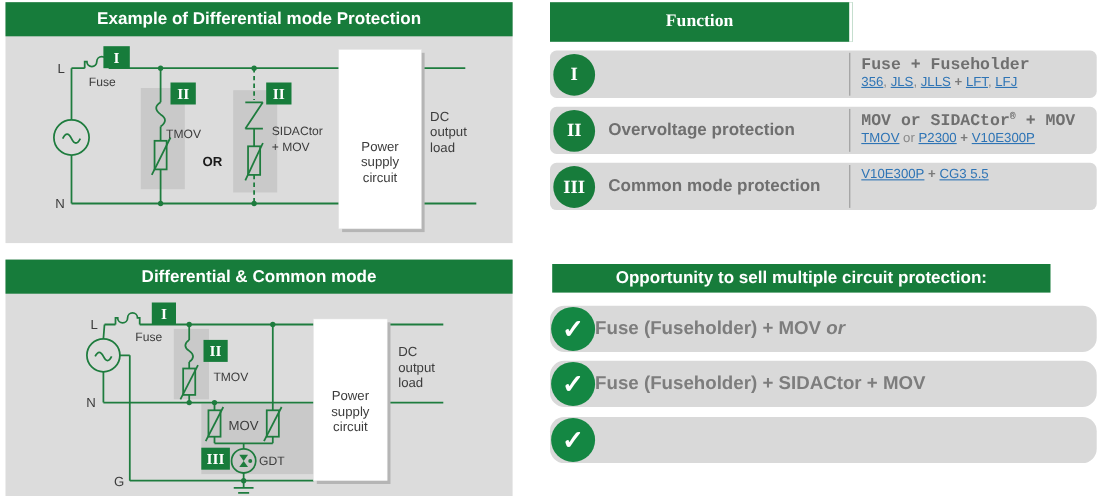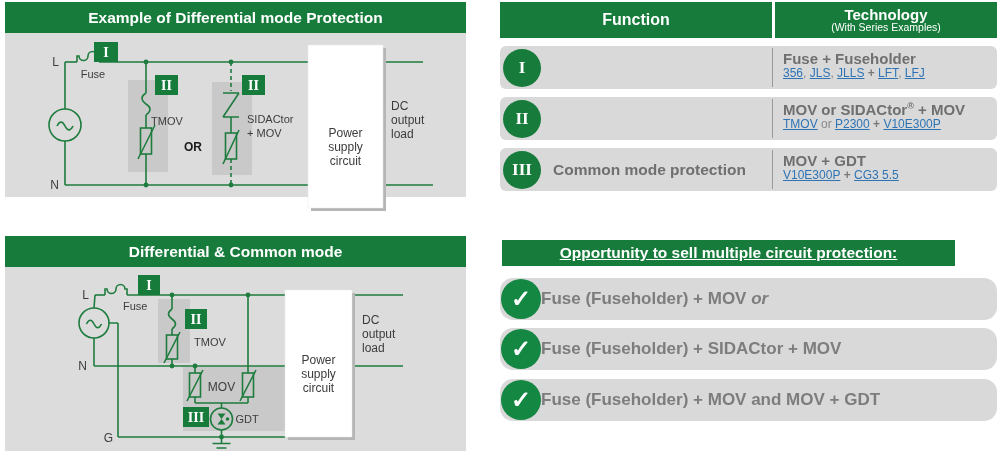--- a/index.html
+++ b/index.html
@@ -1,21 +1,21 @@
 <!DOCTYPE html>
 <html><head>
 <meta charset="utf-8">
 <style>
   html,body{margin:0;padding:0;background:#fff;}
   #stage{position:relative;width:999px;height:451px;background:#fff;
          font-family:"Liberation Sans",sans-serif;overflow:hidden;}
 
   
   .panel{position:absolute;background:#dcdcdc;}
-  #panel-diff{left:5px;top:2px;width:461px;height:195px;}
+  #panel-diff{left:5px;top:2px;width:461px;height:219px;}
   #panel-common{left:5px;top:236px;width:461px;height:266px;}
   .panel-header{height:31px;background:#177c3b;color:#fff;font-weight:bold;
                 font-size:15.5px;line-height:31px;text-align:center;}
   .panel svg{display:block;}
 
   .wire{stroke:#1e7c3e;stroke-width:1.6;fill:none;}
   .wire-dash{stroke:#1e7c3e;stroke-width:1.6;fill:none;stroke-dasharray:4 3;}
   .dot{fill:#1e7c3e;}
   .shade{fill:#c9c9c9;}
   .psu-shadow{fill:#b5b5b5;}
@@ -24,44 +24,44 @@
   .badge-txt{fill:#fff;font-family:"Liberation Serif",serif;font-weight:bold;font-size:14px;text-anchor:middle;}
   .lbl{fill:#3c3c3c;font-size:11px;}
   .lbl12{fill:#3c3c3c;font-size:12px;}
   .lbl-b{fill:#1a1a1a;font-size:12px;font-weight:bold;}
   .tri{fill:#1e7c3e;}
 
   
   #func-table{position:absolute;left:500px;top:2px;width:497px;}
   .t-head{display:flex;height:36px;}
   .t-head .th-func{width:272px;background:#177c3b;color:#fff;font-weight:bold;font-size:16px;
-                   display:flex;align-items:center;justify-content:center;border-right:3px solid #fff;}
+                   display:flex;align-items:center;justify-content:center;border-right:3px solid #fff;font-family:Liberation Serif, serif;}
   .t-head .th-tech{flex:1;background:#177c3b;color:#fff;display:flex;flex-direction:column;
                    align-items:center;justify-content:center;line-height:1.05;}
   .th-tech .t1{font-weight:bold;font-size:15px;}
   .th-tech .t2{font-size:10.5px;}
   .trow{position:relative;height:43px;margin-top:8px;background:#d9d9d9;border-radius:6px;
         display:flex;align-items:center;}
   .numeral{width:38px;height:38px;border-radius:50%;background:#177c3b;color:#fff;margin-left:3px;
            font-family:"Liberation Serif",serif;font-weight:bold;font-size:17px;
            display:flex;align-items:center;justify-content:center;flex:0 0 auto;}
   .func-lbl{margin-left:12px;font-weight:bold;font-size:15.5px;color:#6f6f6f;white-space:nowrap;}
   .tech-cell{position:absolute;left:272px;top:2px;bottom:2px;right:4px;border-left:1.5px solid #999;
              padding:2px 0 0 10px;line-height:1.15;}
-  .tech-title{font-weight:bold;font-size:15px;color:#6f6f6f;white-space:nowrap;}
+  .tech-title{font-weight:bold;font-size:15px;color:#6f6f6f;white-space:nowrap;font-family:Liberation Mono, monospace;}
   .tech-title sup{font-size:9px;}
   .tech-links{font-size:12px;color:#8a8a8a;white-space:nowrap;}
   .tech-links a{color:#2e74b5;text-decoration:underline;cursor:pointer;}
   .sep{color:#8a8a8a;}
   .plus{color:#7a7a7a;font-weight:bold;}
 
   
   #opportunity{position:absolute;left:500px;top:240px;width:497px;}
   .op-header{margin-left:2px;width:453px;height:26px;background:#177c3b;color:#fff;
-             font-weight:bold;font-size:15.5px;display:flex;align-items:center;justify-content:center;text-decoration:underline;}
+             font-weight:bold;font-size:15.5px;display:flex;align-items:center;justify-content:center;}
   .oprow{position:relative;height:42px;background:#d9d9d9;border-radius:13px;
          display:flex;align-items:center;}
   .oprow.r1{margin-top:12px;}
   .oprow.r2{margin-top:8px;}
   .oprow.r3{margin-top:9px;}
   .check{width:40px;height:40px;border-radius:50%;background:#148743;color:#fff;margin-left:1px;
          font-size:24px;font-weight:bold;display:flex;align-items:center;justify-content:center;flex:0 0 auto;}
   .op-txt{font-weight:bold;font-size:17px;color:#7d7d7d;white-space:nowrap;}
   .op-txt .it{font-style:italic;}
 </style>
@@ -209,62 +209,57 @@
       <text class="lbl12" x="313.5" y="125" text-anchor="middle">circuit</text>
       <text class="lbl12" x="357" y="57">DC</text>
       <text class="lbl12" x="357" y="71">output</text>
       <text class="lbl12" x="357" y="85">load</text>
     </svg>
   </div>
 
   <div id="func-table">
     <div class="t-head">
       <div class="th-func">Function</div>
-      <div class="th-tech">
-        <div class="t1">Technology</div>
-        <div class="t2">(With Series Examples)</div>
-      </div>
     </div>
 
     <div class="trow">
       <div class="numeral">I</div>
       <div class="tech-cell">
         <div class="tech-title"><span>Fuse + Fuseholder</span><sup></sup><span></span></div>
         <div class="tech-links"><a>356</a><span class="sep">, </span><a>JLS</a><span class="sep">, </span><a>JLLS</a><span class="plus"> + </span><a>LFT</a><span class="sep">, </span><a>LFJ</a></div>
       </div>
     </div>
 
     <div class="trow">
       <div class="numeral">II</div>
+      <div class="func-lbl">Overvoltage protection</div>
       <div class="tech-cell">
         <div class="tech-title"><span>MOV or SIDACtor</span><sup>®</sup><span> + MOV</span></div>
         <div class="tech-links"><a>TMOV</a><span class="sep"> or </span><a>P2300</a><span class="plus"> + </span><a>V10E300P</a></div>
       </div>
     </div>
 
     <div class="trow">
       <div class="numeral">III</div>
       <div class="func-lbl">Common mode protection</div>
       <div class="tech-cell">
-        <div class="tech-title"><span>MOV + GDT</span><sup></sup><span></span></div>
         <div class="tech-links"><a>V10E300P</a><span class="plus"> + </span><a>CG3 5.5</a></div>
       </div>
     </div>
   </div>
 
   <div id="opportunity">
     <div class="op-header">Opportunity to sell multiple circuit protection:</div>
 
     <div class="oprow r1">
       <div class="check">✓</div>
       <div class="op-txt"><span>Fuse (Fuseholder) + MOV </span><span class="it">or</span></div>
     </div>
     <div class="oprow r2">
       <div class="check">✓</div>
       <div class="op-txt"><span>Fuse (Fuseholder) + SIDACtor + MOV</span><span class="it"></span></div>
     </div>
     <div class="oprow r3">
       <div class="check">✓</div>
-      <div class="op-txt"><span>Fuse (Fuseholder) + MOV and MOV + GDT</span><span class="it"></span></div>
     </div>
   </div>
 
 </div>
 
 </body></html>

